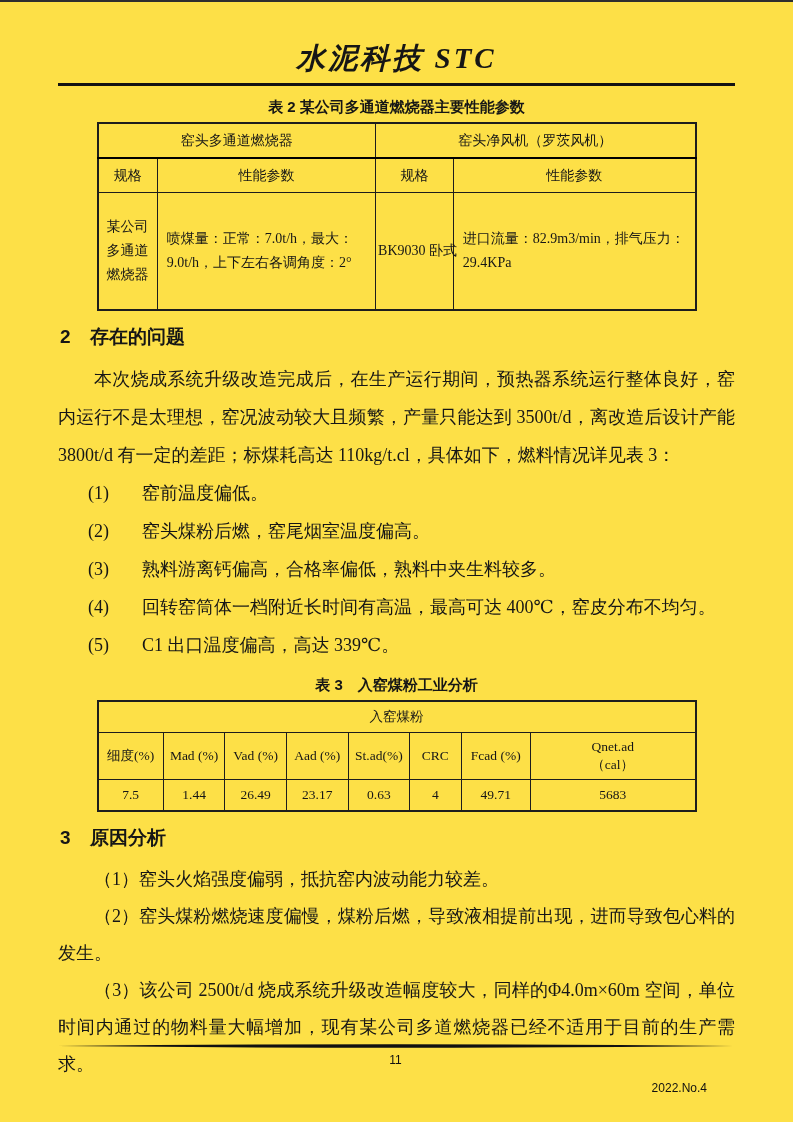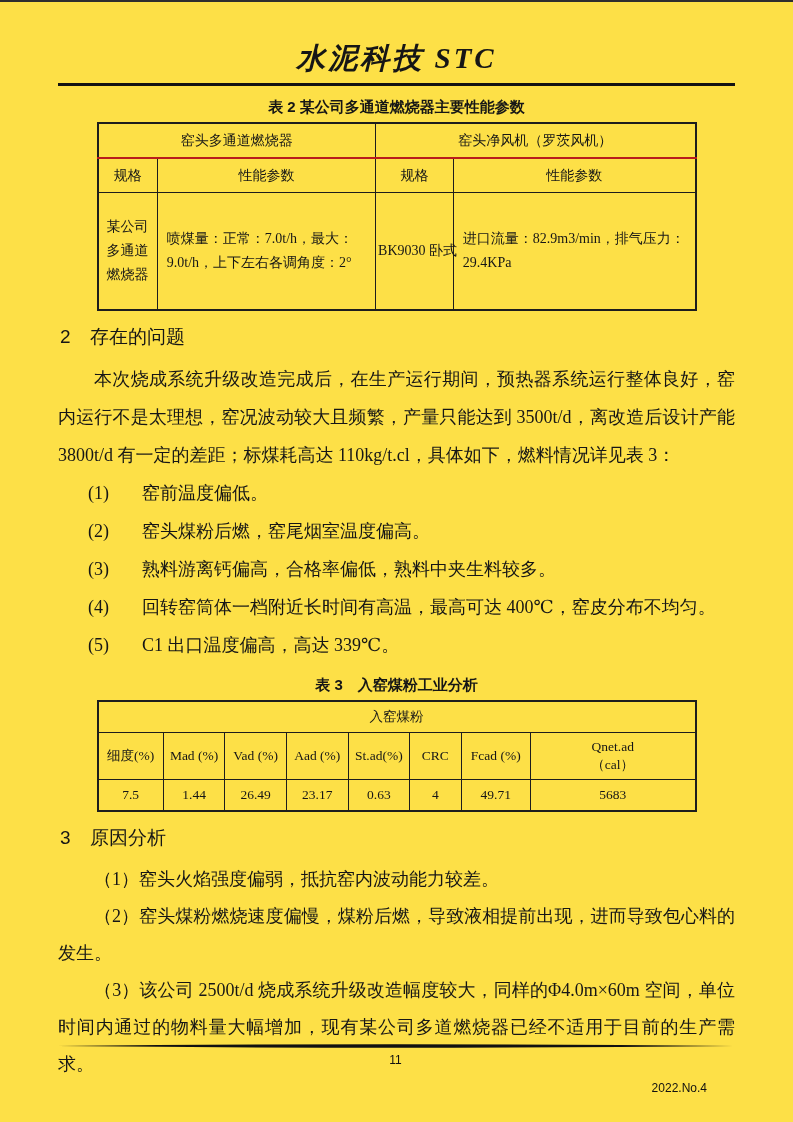--- a/index.html
+++ b/index.html
@@ -31,38 +31,38 @@
     font-weight:bold;font-size:15px;line-height:21px;
     text-align:center;margin:10px 0 5px 0;
     white-space:pre-wrap;
   }
 
   
   table{border-collapse:collapse;width:600px;margin:0 auto;table-layout:fixed;}
   table{border:2px solid #1d1d1d;}
   th,td{border:1px solid #1d1d1d;font-weight:normal;padding:3px 6px;}
   .t2{font-size:14px;}
-  .t2 .gh th{height:27px;text-align:center;border-bottom:2px solid #b91c1c;}
+  .t2 .gh th{height:27px;text-align:center;border-bottom:2px solid #000000;}
   .t2 .ch th{height:27px;}
   .t2 .dr td{height:84px;line-height:24px;}
   .t2 .dr td:nth-child(1){text-align:left;padding:3px 8px;}
   .t2 .dr td:nth-child(2){text-align:left;padding:3px 9px;}
   .t2 .dr td:nth-child(3){text-align:left;white-space:nowrap;padding:16px 2px;}
   .t2 .dr td:nth-child(4){text-align:left;padding:3px 9px;}
 
   .t3{font-size:13.5px;}
   .t3 th,.t3 td{text-align:center;}
   .t3 .sh th{height:24px;font-family:Liberation Mono, monospace;}
   .t3 .ch th{height:40px;line-height:18px;white-space:pre-line;}
   .t3 .vr td{height:24px;}
 
   
   .sec-h{
     font-family:"Liberation Sans","DejaVu Sans",sans-serif;
-    font-weight:normal;font-size:19px;line-height:26px;
+    font-weight:bold;font-size:19px;line-height:26px;
     margin:13px 0 10px 2px;
   }
   .sec-h .num{display:inline-block;min-width:30px;}
 
   
   .para{
     font-size:18px;line-height:38px;
     text-align:justify;text-justify:inter-ideograph;
     margin:2px 0 0 0;text-indent:2em;
   }

